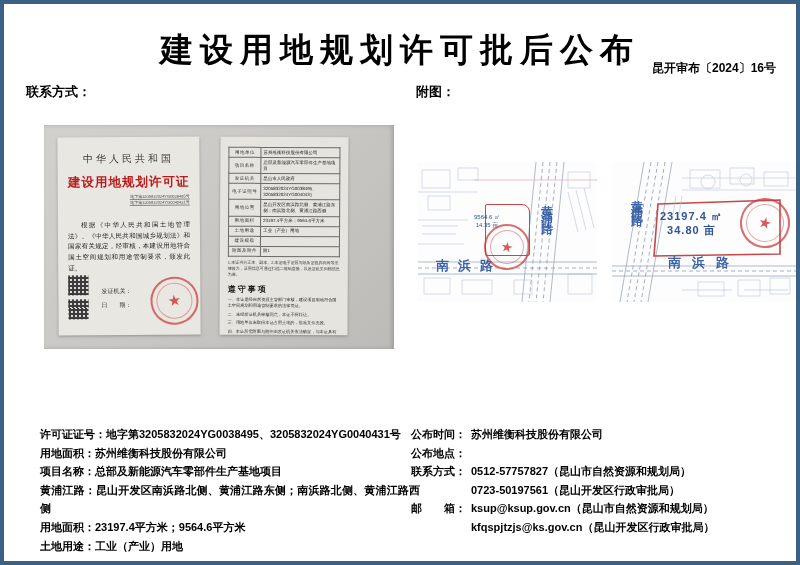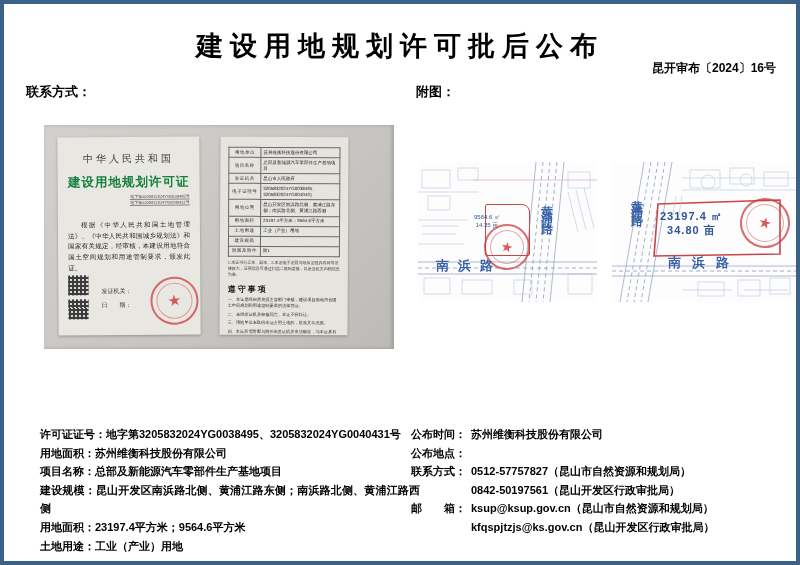--- a/index.html
+++ b/index.html
@@ -4,21 +4,21 @@
 <style>
   * { margin:0; padding:0; box-sizing:border-box; }
   html,body { width:800px; height:565px; }
   body { font-family:"Liberation Sans","DejaVu Sans",sans-serif; background:#fff; }
   .page {
     position:relative; width:800px; height:565px; background:#fff;
     border:4px solid #3a6186; overflow:hidden;
   }
   .title {
     position:absolute; top:24px; left:0; width:100%; text-align:center;
-    font-size:27px; font-weight:bold; letter-spacing:7px; color:#000;
+    font-size:33px; font-weight:bold; letter-spacing:7px; color:#000;
   }
   .docno {
     position:absolute; top:56px; right:20px;
     font-size:12px; font-weight:bold; color:#000;
   }
   .sec-label { position:absolute; top:79px; font-size:13px; font-weight:bold; color:#000; }
   .sec-label.l { left:22px; }
   .sec-label.r { left:412px; }
 
   
@@ -27,21 +27,21 @@
     background:linear-gradient(135deg,#d3d1cd 0%,#c8c6c2 55%,#bdbbb7 100%);
     box-shadow:inset -2px 0 4px rgba(0,0,0,.18);
   }
   .cert-pg {
     position:absolute; top:12px; height:198px; background:#e9e7e2;
     box-shadow:0 1px 3px rgba(0,0,0,.28); color:#2a2a2a; overflow:hidden;
   }
   .cert-l { left:14px;  width:142px; transform:rotate(-.4deg); }
   .cert-r { left:176px; width:128px; transform:rotate(.3deg); background:#e6e4df; }
   .c-country { margin-top:15px; text-align:center; font-size:10px; letter-spacing:3px; color:#3a3a3a; }
-  .c-title { margin-top:8px; text-align:center; font-size:12.5px; font-weight:bold; letter-spacing:1px; color:#15803d; }
+  .c-title { margin-top:8px; text-align:center; font-size:12.5px; font-weight:bold; letter-spacing:1px; color:#b91c1c; }
   .c-serials { margin:3px 10px 0 0; text-align:right; font-size:4px; line-height:1.6; color:#444; }
   .c-serials span { border-bottom:.5px solid #888; }
   .c-body { margin:13px 10px 0; font-size:6.5px; line-height:1.65; text-indent:2em; text-align:justify; color:#222; }
   .c-bottom { position:absolute; left:10px; right:6px; bottom:12px; display:flex; }
   .qr {
     width:20px; height:20px; margin-bottom:4px;
     background-color:#e9e7e2;
     background-image:
       repeating-linear-gradient(0deg,#3c3c3c 0 2px,transparent 2px 4px),
       repeating-linear-gradient(90deg,#3c3c3c 0 2px,#dcdad5 2px 4px);
@@ -247,38 +247,38 @@
     </div>
     <div class="seal seal-m2"><span class="ring"></span>★</div>
     <div class="road-h rh2">南浜路</div>
     <div class="road-v rv2">黄浦江路</div>
   </div>
 
   <div class="det-l">
     <div class="entry"><span>许可证证号：</span><span>地字第3205832024YG0038495、3205832024YG0040431号</span></div>
     <div class="entry"><span>用地面积：</span><span>苏州维衡科技股份有限公司</span></div>
     <div class="entry"><span>项目名称：</span><span>总部及新能源汽车零部件生产基地项目</span></div>
-    <div class="entry"><span>建设规模：</span><span>昆山开发区南浜路北侧、黄浦江路东侧；南浜路北侧、黄浦江路西侧</span></div>
+    <div class="entry"><span>黄浦江路：</span><span>昆山开发区南浜路北侧、黄浦江路东侧；南浜路北侧、黄浦江路西侧</span></div>
     <div class="entry"><span>用地面积：</span><span>23197.4平方米；9564.6平方米</span></div>
     <div class="entry"><span>土地用途：</span><span>工业（产业）用地</span></div>
   </div>
 
   <div class="det-r">
     <div class="row">
       <div class="lab">公布时间：</div>
       <div class="val">苏州维衡科技股份有限公司</div>
     </div>
     <div class="row">
       <div class="lab">公布地点：</div>
     </div>
     <div class="row">
       <div class="lab">联系方式：</div>
       <div class="val">
         <div>0512-57757827（昆山市自然资源和规划局）</div>
-        <div>0842-50197561（昆山开发区行政审批局）</div>
+        <div>0723-50197561（昆山开发区行政审批局）</div>
       </div>
     </div>
     <div class="row">
       <div class="lab">邮　　箱：</div>
       <div class="val">
         <div>ksup@ksup.gov.cn（昆山市自然资源和规划局）</div>
         <div>kfqspjtzjs@ks.gov.cn（昆山开发区行政审批局）</div>
       </div>
     </div>
   </div>

